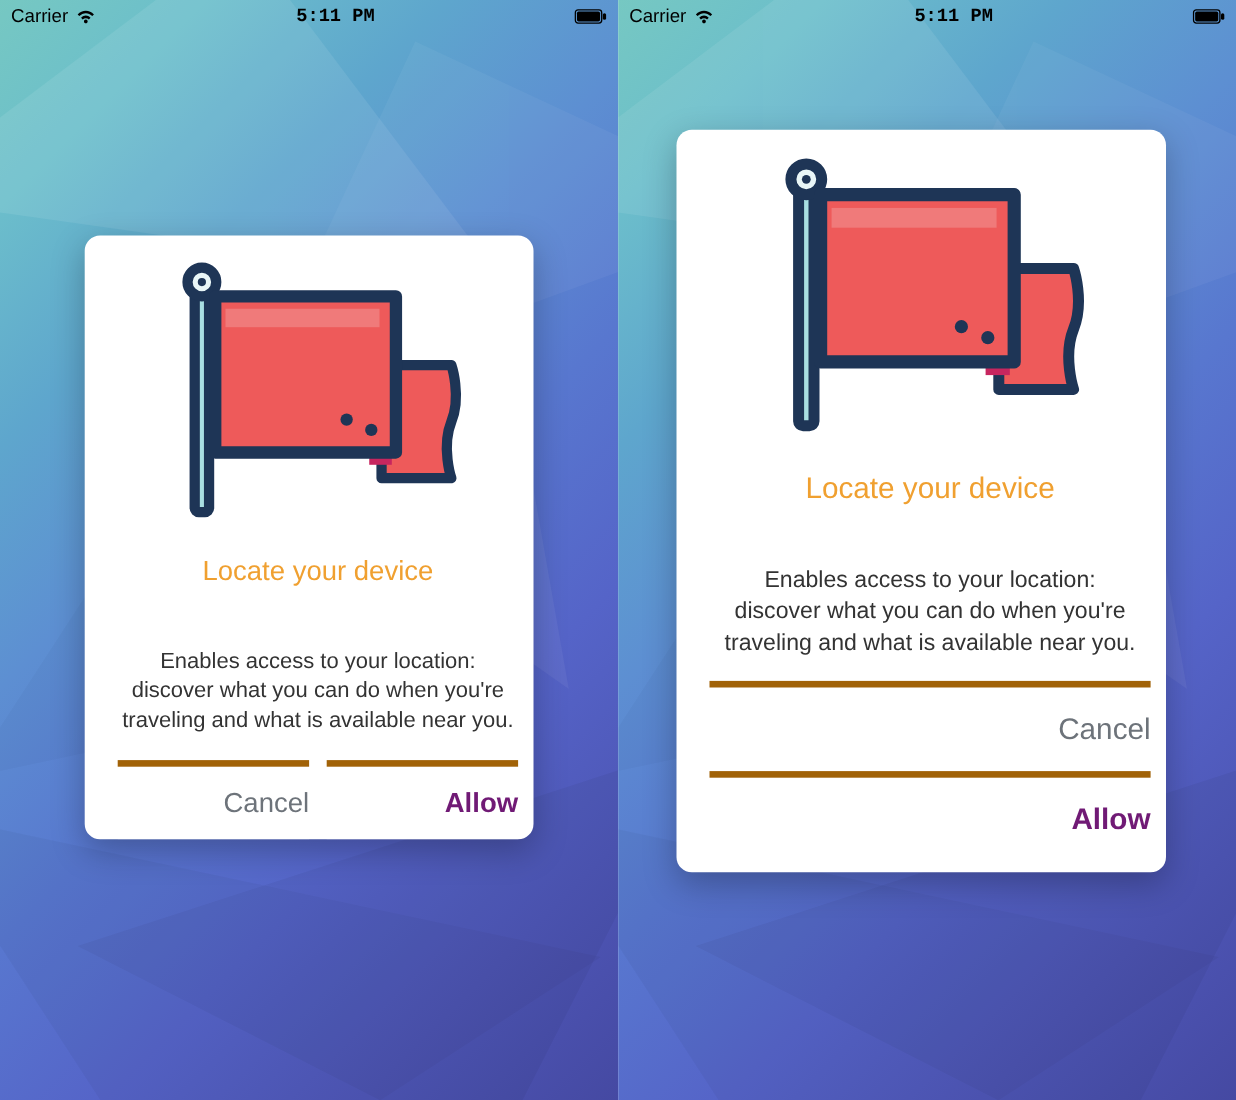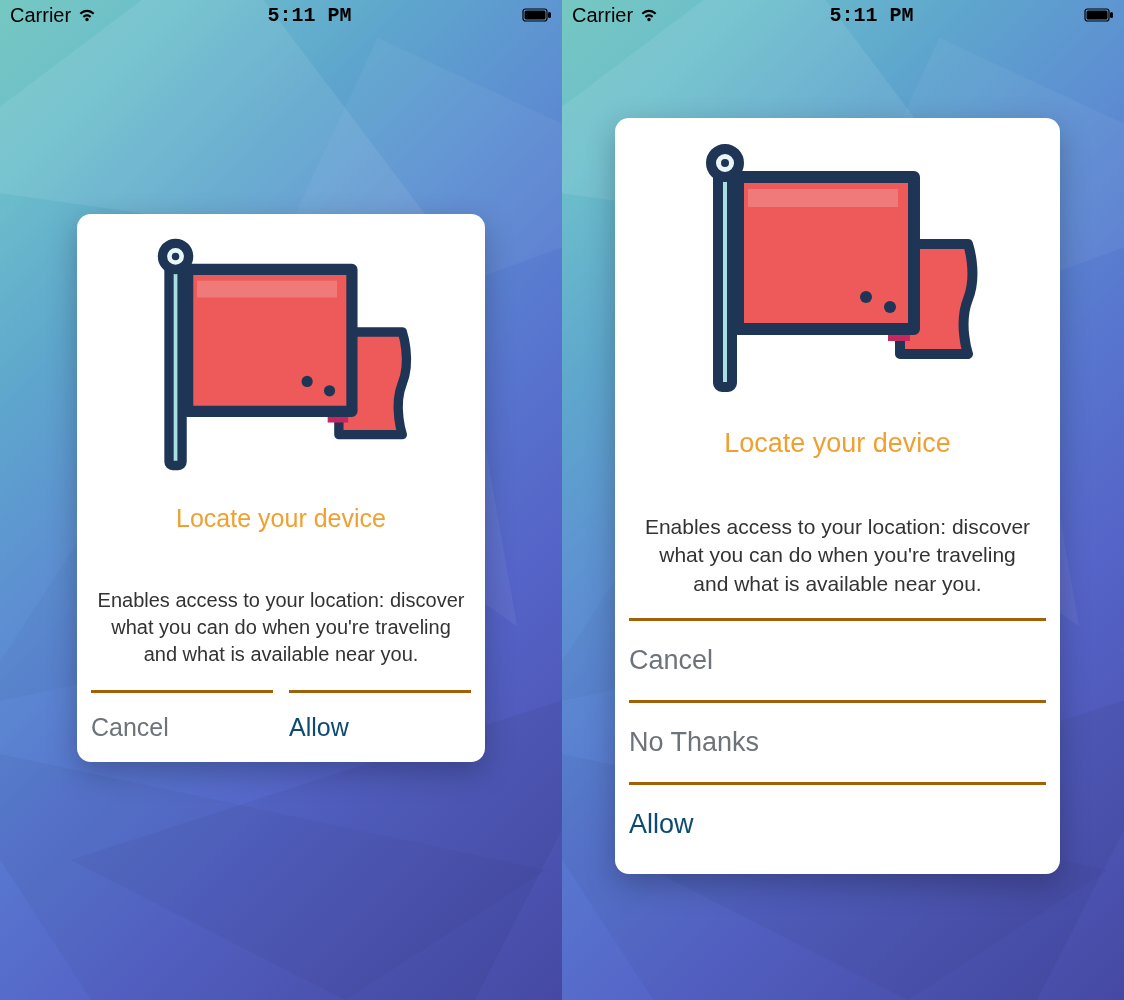--- a/index.html
+++ b/index.html
@@ -22,65 +22,66 @@
   .t2 { border-left:260px solid transparent; border-right:260px solid transparent; border-bottom:260px solid rgba(255,255,255,0.10); top:30px; right:-120px; transform:rotate(-20deg);}
   .t3 { border-left:320px solid transparent; border-right:320px solid transparent; border-top:320px solid rgba(0,0,0,0.08); bottom:-120px; left:-120px; transform:rotate(12deg);}
   .t4 { border-left:300px solid transparent; border-right:300px solid transparent; border-top:300px solid rgba(0,0,0,0.10); bottom:-60px; right:-140px; transform:rotate(-18deg);}
   .t5 { border-left:220px solid transparent; border-right:220px solid transparent; border-bottom:220px solid rgba(255,255,255,0.12); top:300px; left:180px; transform:rotate(35deg);}
   .t6 { border-left:240px solid transparent; border-right:240px solid transparent; border-bottom:240px solid rgba(0,0,0,0.06); top:420px; left:-60px; transform:rotate(-12deg);}
 
   .statusbar {
     position:absolute; top:0; left:0; right:0; height:30px;
     display:flex; align-items:center; justify-content:space-between;
     padding:0 10px;
-    font-size:20px; font-weight:500; color:#000;
+    font-size:17px; font-weight:500; color:#000;
     z-index:5;
   }
   .sb-left, .sb-right { display:flex; align-items:center; gap:6px; }
   .sb-center { font-weight:600;font-family:Liberation Mono, monospace; }
   .wifi svg, .battery svg { display:block; }
 
   .dialog {
     position:absolute;
     background:#fff;
     border-radius:14px;
     box-shadow:0 10px 30px rgba(0,0,0,0.25);
     z-index:10;
     display:flex; flex-direction:column; align-items:center;
     overflow:hidden;
+    padding-left:16px;
   }
   .dialog.small { left:77px; top:214px; width:408px; }
   .dialog.large { left:615px; top:118px; width:445px; }
 
   .flag-wrap { margin-top:16px; margin-bottom:10px; }
   .dlg-title { font-size:25px; font-weight:400; color:#f0a030; margin-bottom:10px; text-align:center;}
   .dialog.large .dlg-title { font-size:27px; }
   .dlg-body  { font-size:20px; line-height:1.35; color:#333; text-align:center; padding:0 18px 22px 18px;margin-top:44px; }
   .dialog.large .dlg-body { font-size:21px; padding:0 24px 20px 24px; }
 
   .btn-row2 { display:flex; width:100%; }
   .btn-row2 .btn { flex:1; }
   .btn-col  { display:flex; flex-direction:column; width:100%; }
 
   .btn {
     height:72px;
-    display:flex; align-items:center; justify-content:flex-start;
+    display:flex; align-items:center; justify-content:flex-end;
     font-size:25px; font-weight:500;
-    border-top:3px solid #a16207;
+    border-top:6px solid #a16207;
     cursor:pointer;
     background:#fff;
   }
   .btn-row2 .btn { margin:0 8px; }
   .btn-row2 .btn:first-child { margin-left:14px; }
   .btn-row2 .btn:last-child  { margin-right:14px; }
   .btn-col .btn { margin:0 14px; }
   .btn-col .btn:last-child { margin-bottom:10px; }
   .dialog.large .btn { height:82px; font-size:27px; }
   .btn.neutral { color:#6d737a; }
-  .btn.primary { color:#0c4a6e; font-weight:400;}
+  .btn.primary { color:#701a75; font-weight:700;}
 </style>
 </head>
 <body>
 
 <svg width="0" height="0" style="position:absolute">
   <defs>
     <g id="flag-art">
 
       <rect x="20" y="8" width="14" height="230" rx="4" fill="#a9dfe2" stroke="#1e3556" stroke-width="10"></rect>
 
@@ -187,20 +188,17 @@
     <svg width="300" height="280" viewBox="-10 -10 300 270">
         <use href="#flag-art"></use>
       </svg>
   </div>
   <div class="dlg-title">Locate your device</div>
   <div class="dlg-body">Enables access to your location: discover what you can do when you're traveling and what is available near you.</div>
   <div class="btn-col">
     <div class="btn neutral">
       <span>Cancel</span>
     </div>
-    <div class="btn neutral">
-      <span>No Thanks</span>
-    </div>
     <div class="btn primary">
       <span>Allow</span>
     </div>
   </div>
 </div>
 
 </body></html>

